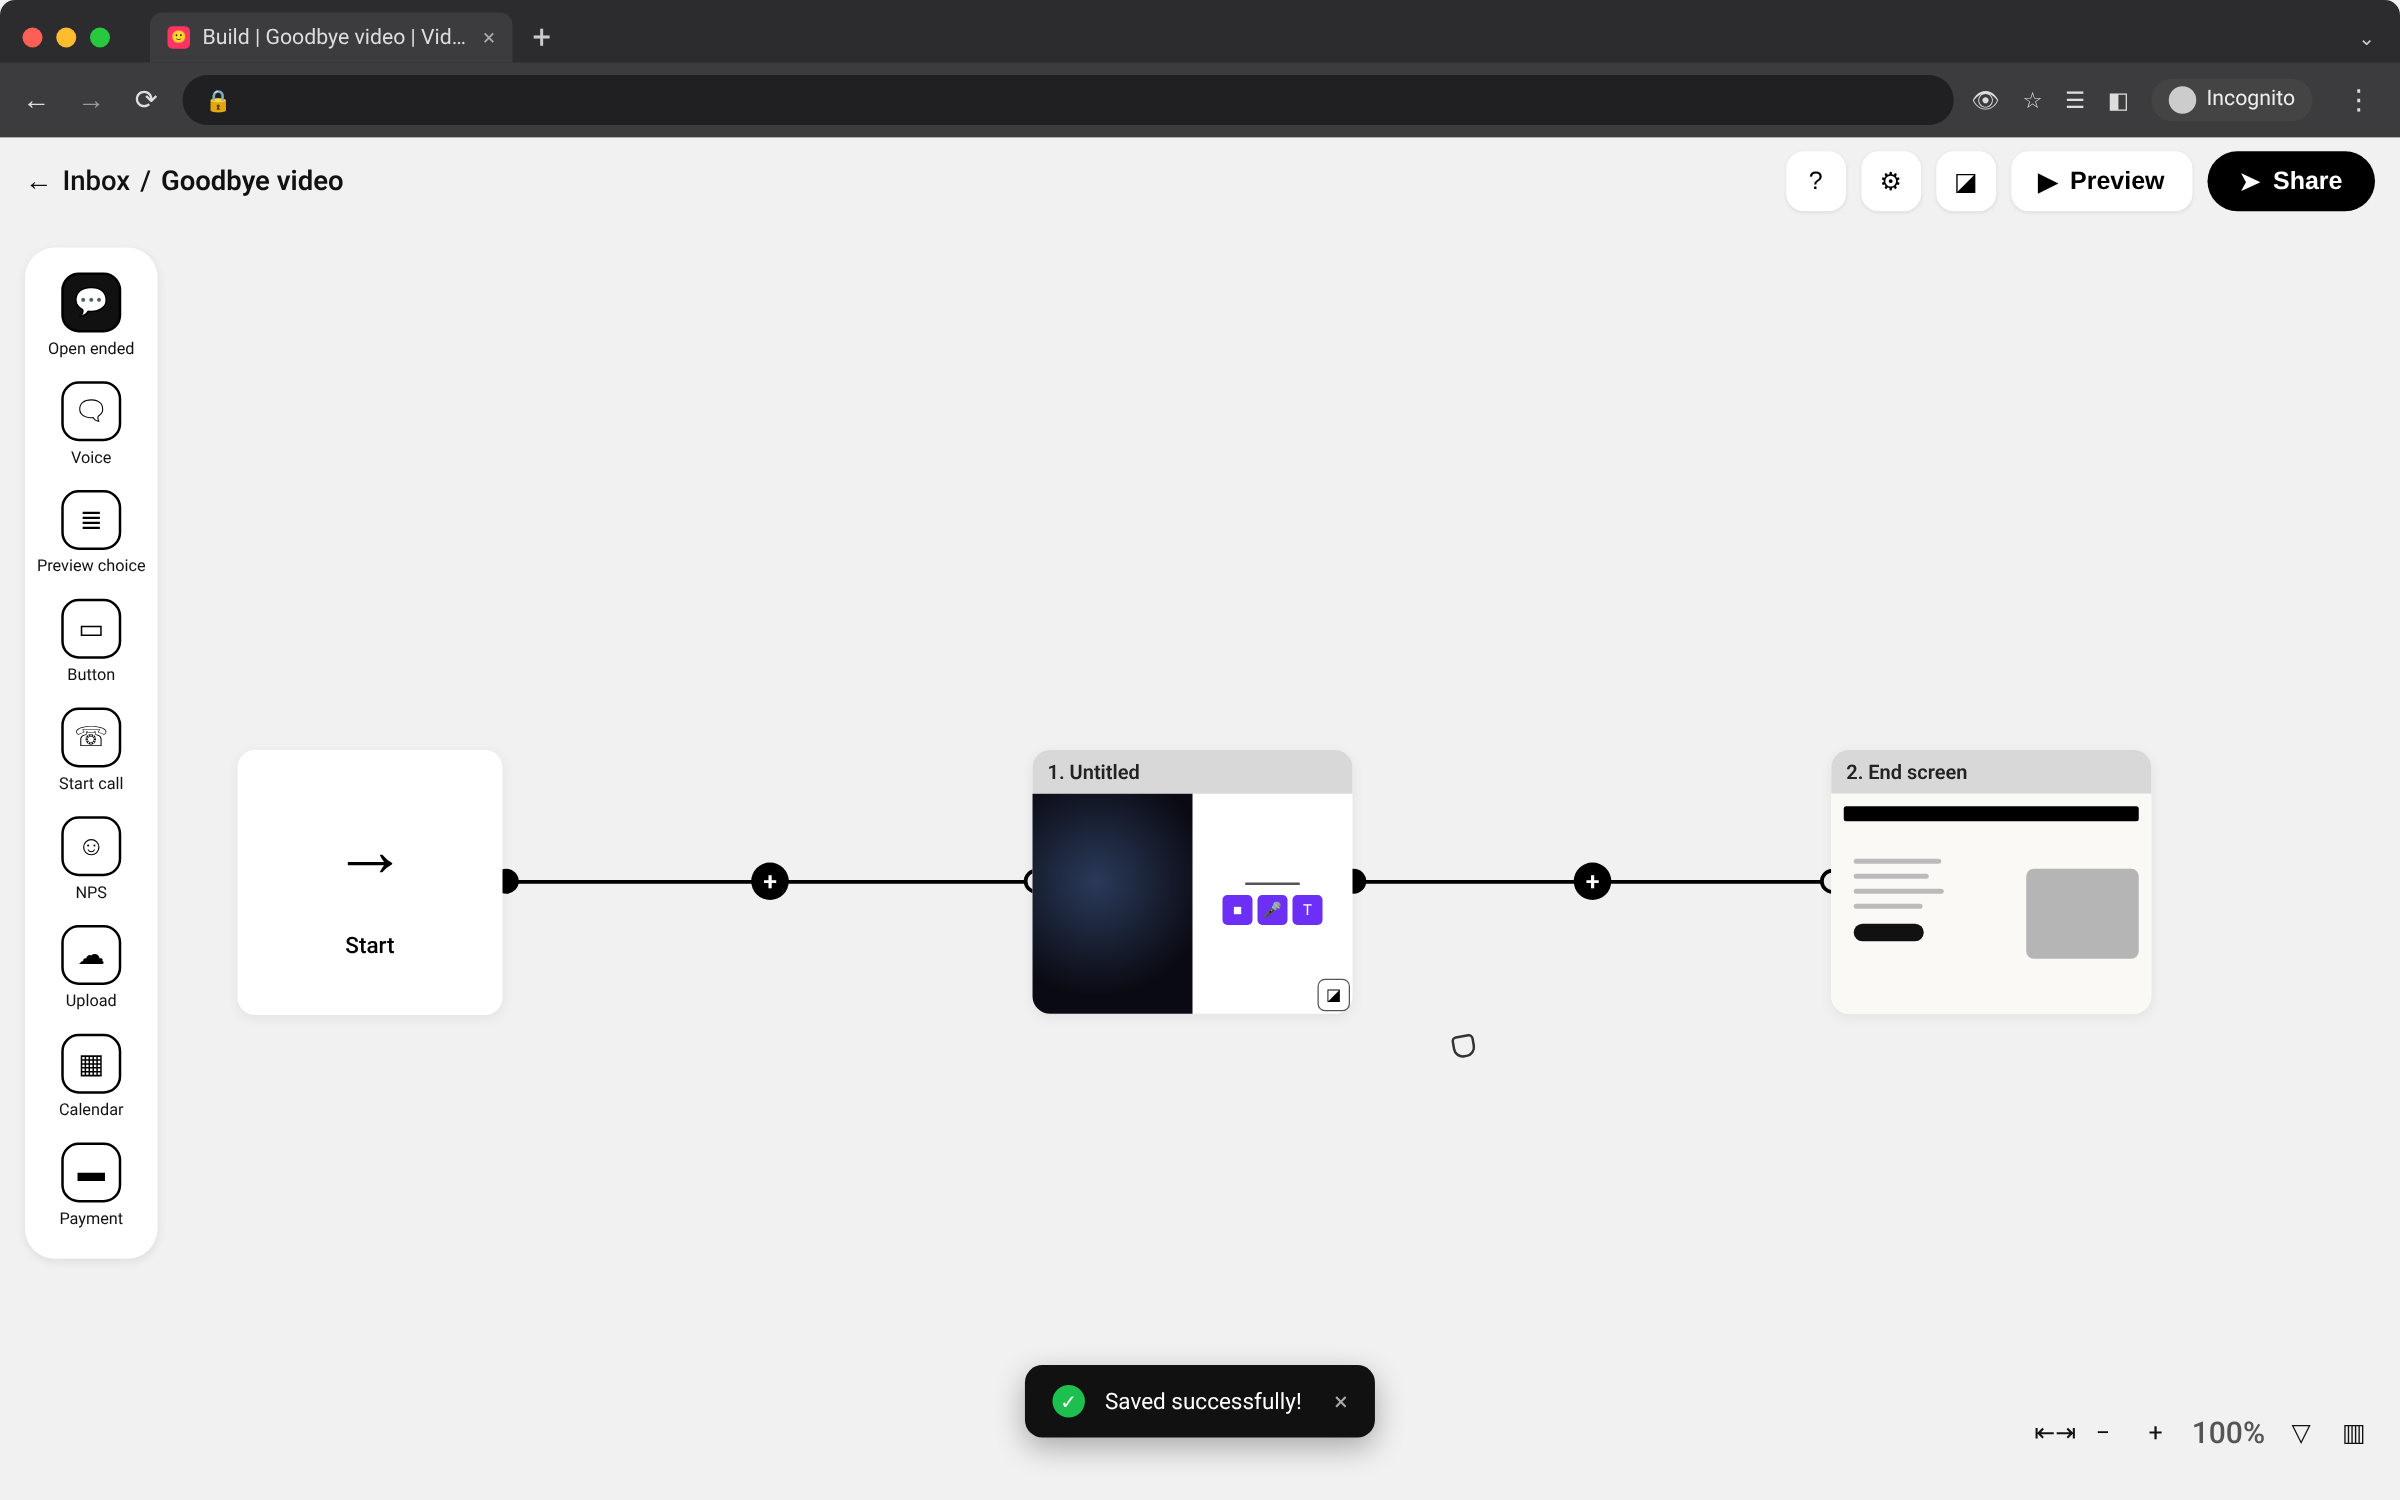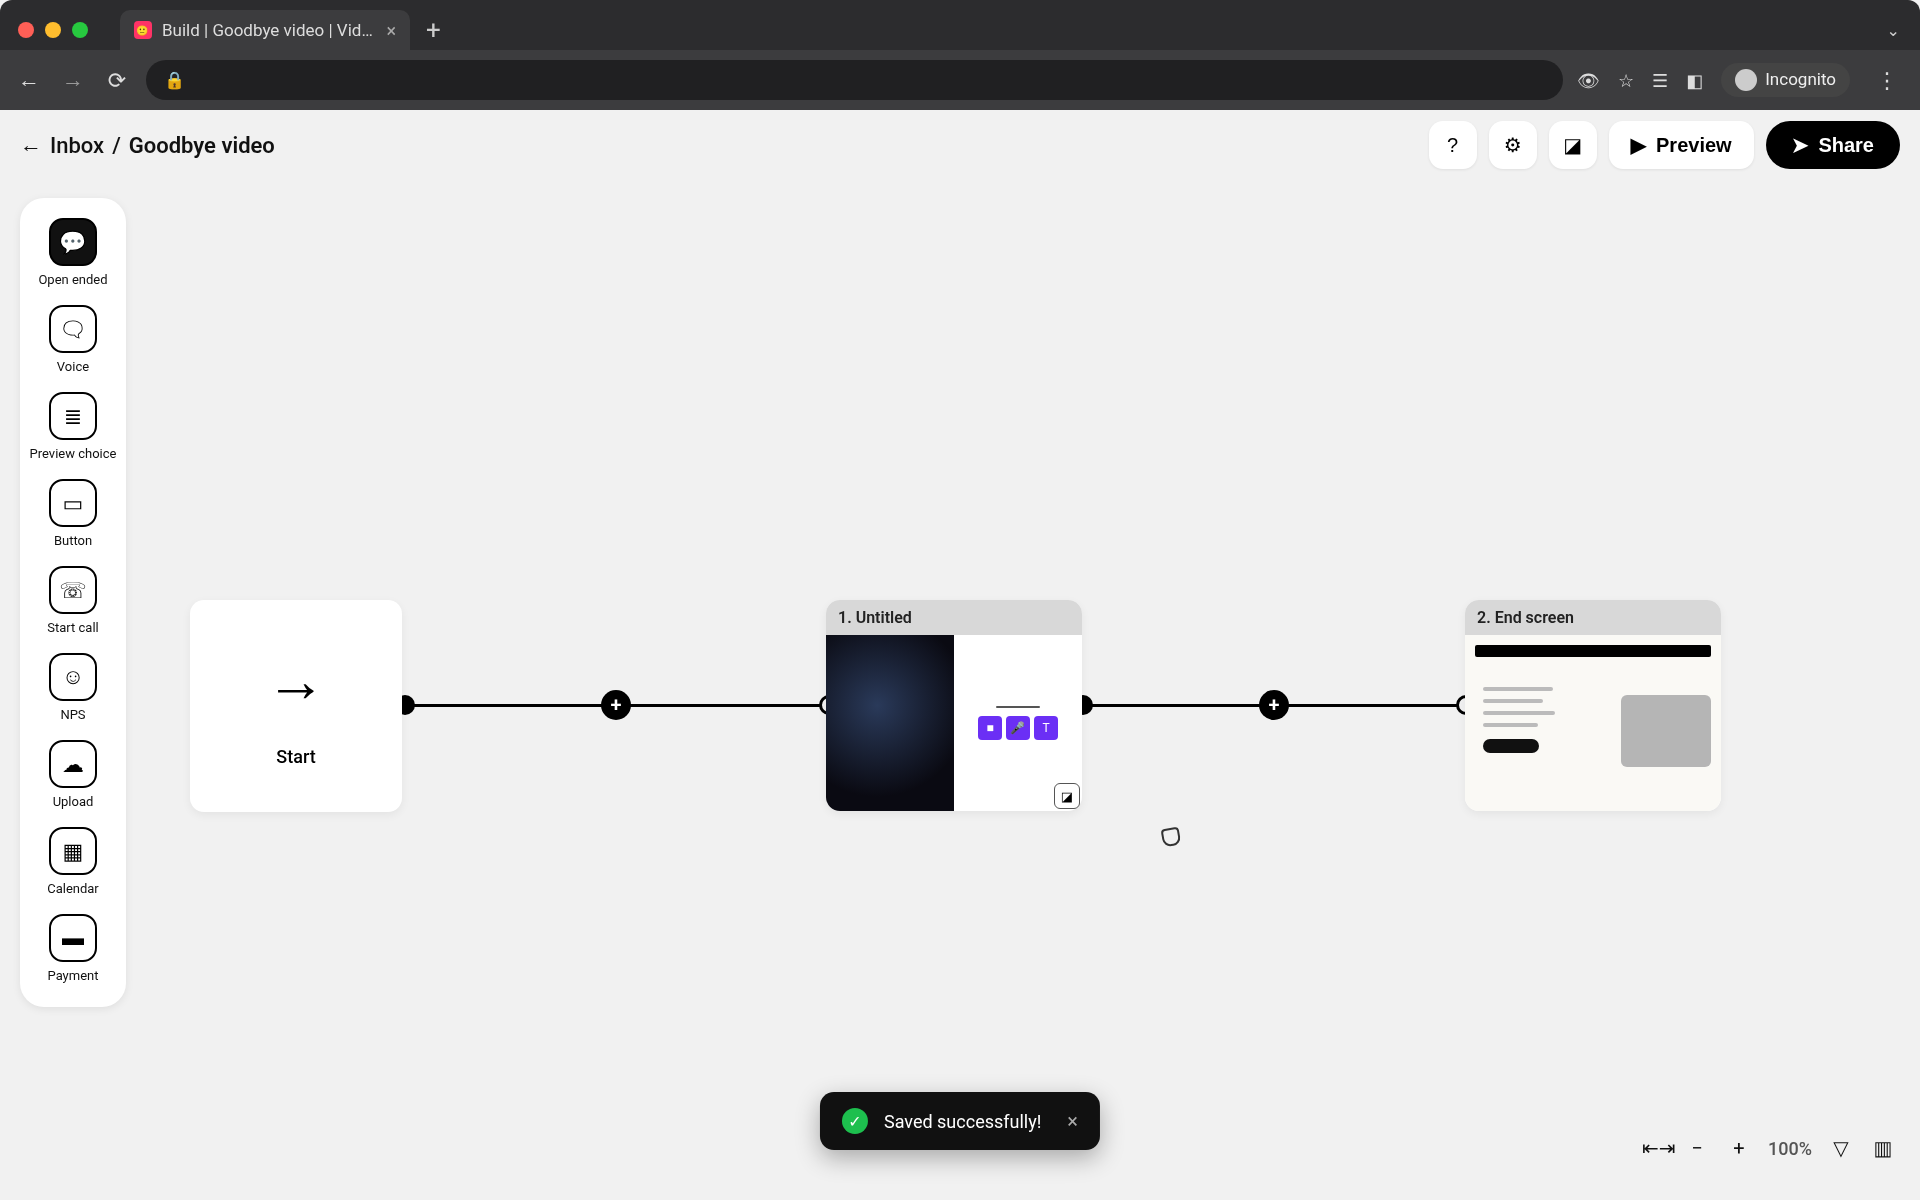--- a/index.html
+++ b/index.html
@@ -299,21 +299,21 @@
 .zoom-controls {
   position:absolute;
   right: 24px;
   bottom: 30px;
   display:flex;
   align-items:center;
   gap: 16px;
   color:#111;
 }
 .zoom-controls .btn { font-size:20px; width:26px; text-align:center;}
-.zoom-controls .pct { font-size:18px; font-weight:500; color:#555;}
+.zoom-controls .pct { font-size:24px; font-weight:500; color:#555;}
 
 
 .cursor-grab {
   position:absolute;
   width: 18px; height:18px;
   border: 2px solid #333;
   border-radius: 4px 4px 8px 8px;
   left: 1162px;
   top: 718px;
   transform: rotate(-10deg);

